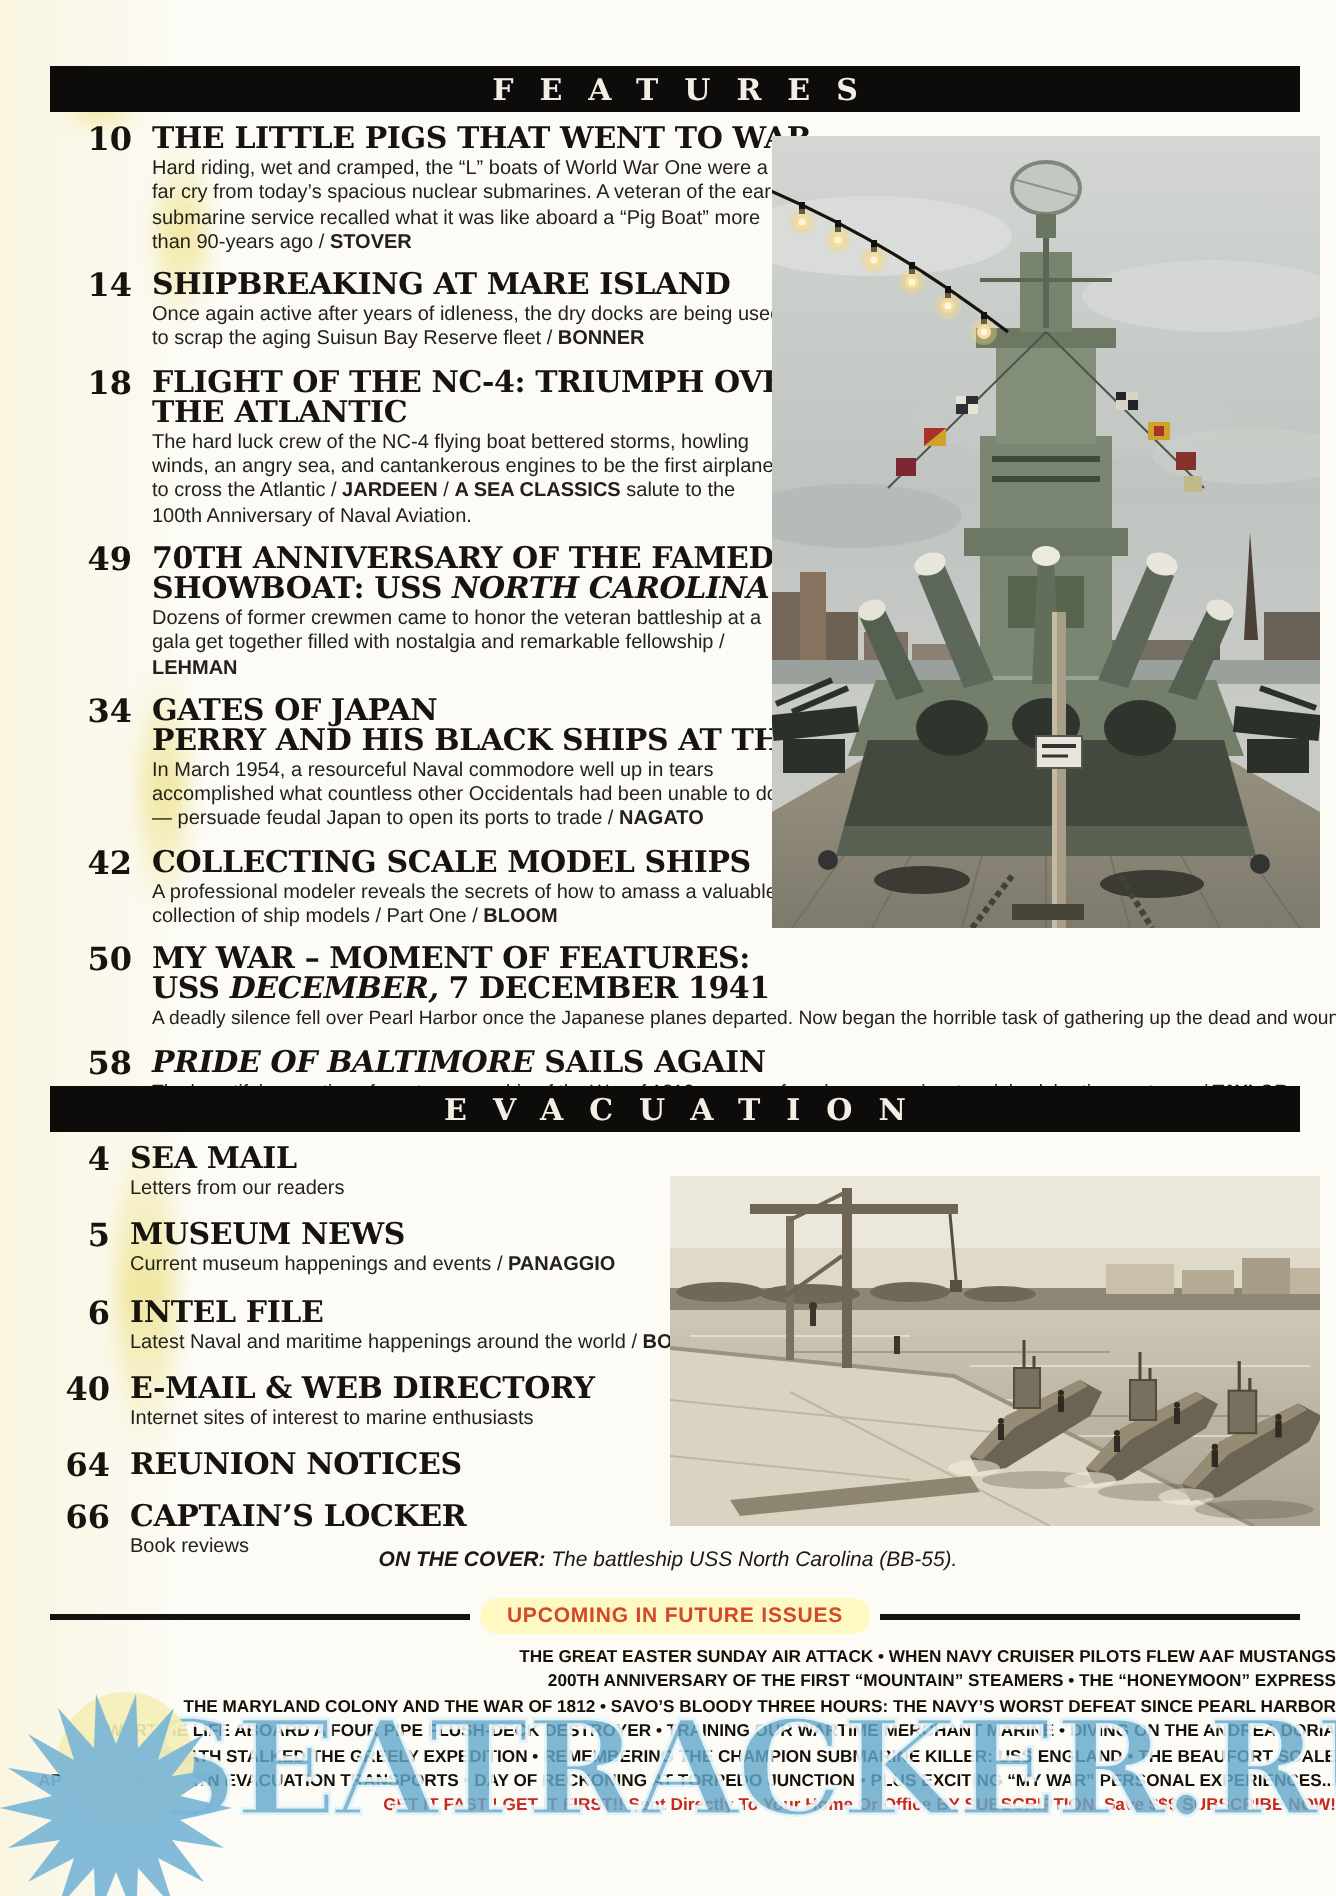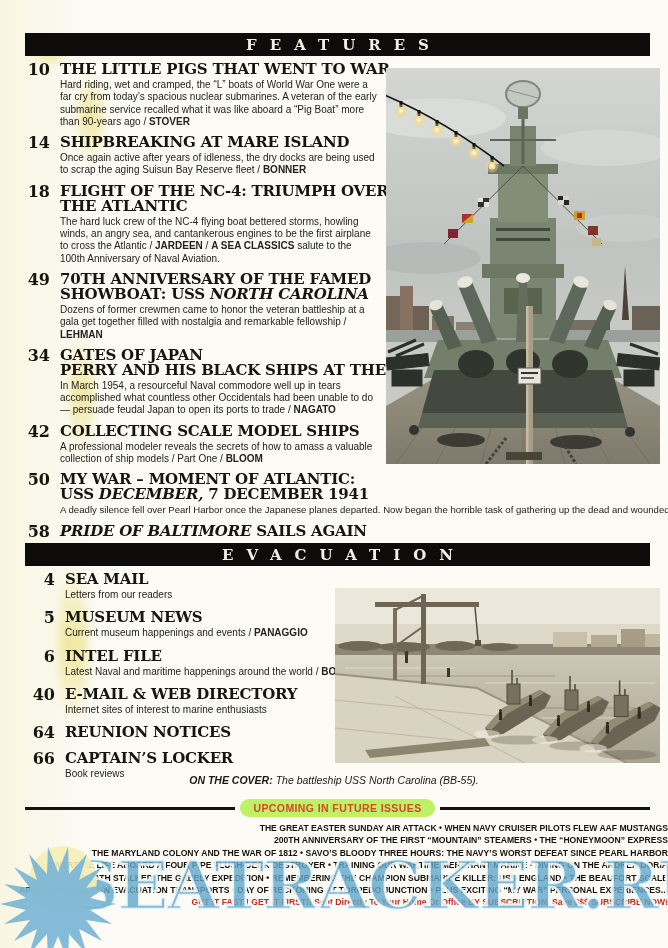--- a/index.html
+++ b/index.html
@@ -12,21 +12,21 @@
 
   
   .bar{position:absolute;left:25px;width:625px;height:23px;background:#0e0c0b;
        color:#f4efe5;display:flex;align-items:center;justify-content:center;
        font-family:"DejaVu Serif",serif;font-weight:bold;font-size:15px;
        letter-spacing:13px;text-indent:13px;}
   .bar.features{top:33px;}
   .bar.departments{top:543px;}
 
   
-  .feat-list{position:absolute;left:20px;top:62px;width:628px;}
+  .feat-list{position:absolute;left:36px;top:62px;width:628px;}
   .dept-list{position:absolute;left:25px;top:572px;width:335px;}
   .item{display:flex;margin-bottom:7px;}
   .dept-list .item{margin-bottom:9px;}
   .num{flex:0 0 30px;text-align:right;margin-right:10px;
        font-family:"DejaVu Serif",serif;font-weight:bold;font-size:16px;line-height:15px;color:#17140f;}
   .t{font-family:"DejaVu Serif",serif;font-weight:bold;font-size:15px;line-height:15px;
      letter-spacing:-0.2px;color:#17140f;margin:0 0 2px 0;}
   .t .it{font-style:italic;}
   .d{font-size:10px;line-height:12.3px;color:#24211c;margin:0;}
   .d .b{font-weight:bold;}
@@ -40,21 +40,21 @@
   .photo-subs{left:335px;top:588px;}
 
   
   .cover{position:absolute;left:0;top:774px;width:668px;text-align:center;
          font-size:10.5px;font-style:italic;color:#1b1815;}
   .cover .lbl{font-weight:bold;}
 
   
   .upc{position:absolute;left:25px;top:799px;width:625px;display:flex;align-items:center;}
   .upc .ln{flex:1;height:3px;background:#141210;}
-  .upc .pill{background:#bef264;color:#d5472b;font-weight:bold;font-size:10.5px;
+  .upc .pill{background:#fef9c3;color:#d5472b;font-weight:bold;font-size:10.5px;
              letter-spacing:.4px;padding:3px 13px;border-radius:11px;margin:0 5px;white-space:nowrap;}
 
   .future{position:absolute;left:0;top:822px;width:668px;text-align:right;
           font-weight:bold;font-size:8.6px;line-height:12.4px;color:#141109;}
   .future .red{color:#c5291d;}
 
   
   .wm{position:absolute;left:70px;top:851px;z-index:40;pointer-events:none;white-space:nowrap;
       font-family:"DejaVu Serif",serif;font-weight:bold;font-size:68px;line-height:1;
       letter-spacing:-2px;color:rgba(100,168,202,.82);
@@ -140,21 +140,21 @@
           <div class="tl"><span></span><span class="it"></span><span></span></div>
         </div>
         <p class="d"><span>A professional modeler reveals the secrets of how to amass a valuable collection of ship models / Part One / </span><span class="b">BLOOM</span><span></span><span class="b"></span><span></span></p>
       </div>
     </div>
 
     <div class="item wide">
       <div class="num">50</div>
       <div class="body">
         <div class="t">
-          <div class="tl"><span>MY WAR – MOMENT OF ATLANTIC:</span><span class="it"></span><span></span></div>
+          <div class="tl"><span>MY WAR – MOMENT OF FEATURES:</span><span class="it"></span><span></span></div>
           <div class="tl"><span>USS </span><span class="it">DECEMBER,</span><span> 7 DECEMBER 1941</span></div>
         </div>
         <p class="d"><span>A deadly silence fell over Pearl Harbor once the Japanese planes departed. Now began the horrible task of gathering up the dead and wounded / </span><span></span><span class="b"></span><span></span></p>
       </div>
     </div>
 
     <div class="item wide">
       <div class="num">58</div>
       <div class="body">
         <div class="t">

